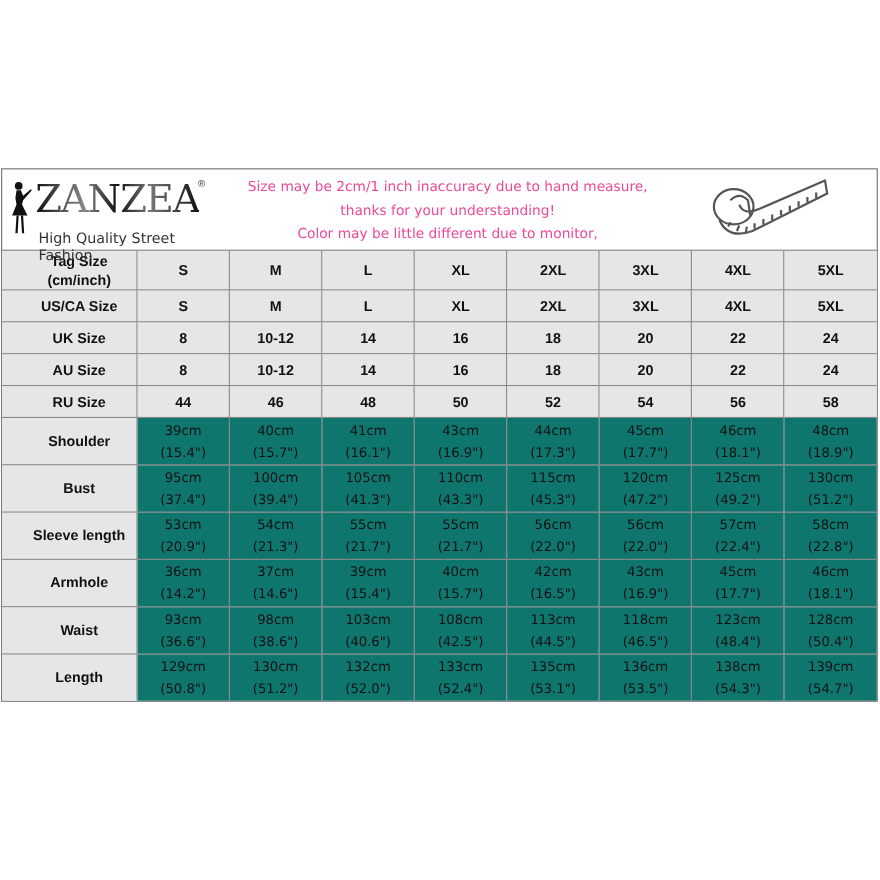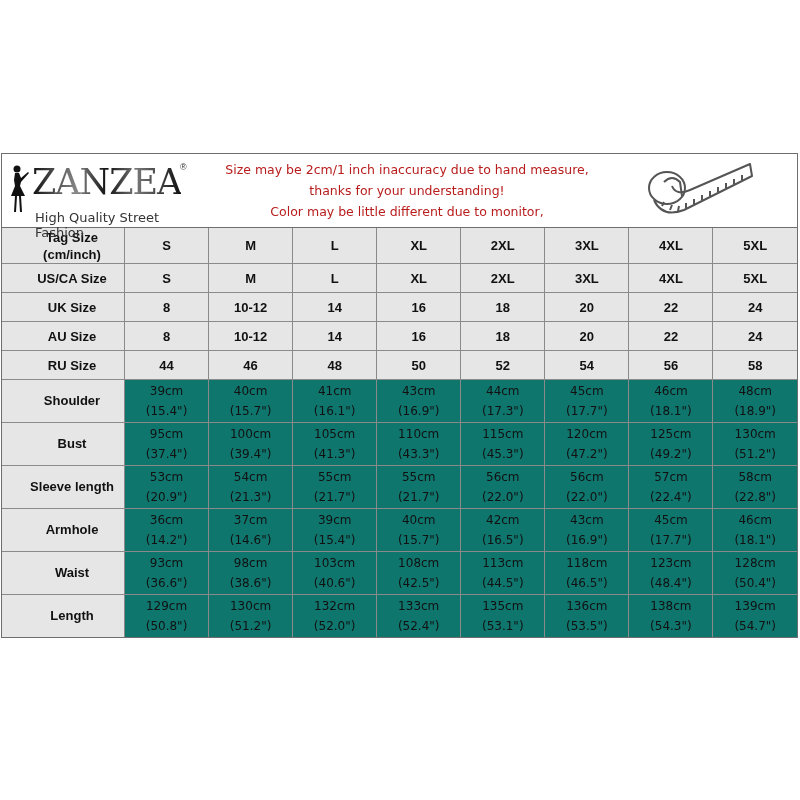--- a/index.html
+++ b/index.html
@@ -1,20 +1,20 @@
 <!DOCTYPE html>
 <html><head>
 <meta charset="utf-8">
 <style>
   html, body { margin:0; padding:0; background:#ffffff; }
   body { width:800px; height:800px; position:relative; overflow:hidden; font-family:"Liberation Sans", sans-serif; }
   .chart { position:absolute; left:1px; top:153px; width:797px; border:1.5px solid #6e6e6e; box-sizing:border-box; }
   .header { height:73px; display:flex; border-bottom:1.5px solid #6e6e6e; }
   .logo { width:205px; position:relative; }
-  .notice { flex:1; display:flex; flex-direction:column; align-items:center; justify-content:center; font-family:"DejaVu Sans", sans-serif; font-size:12.5px; color:#b91c1c; line-height:21px; }
+  .notice { flex:1; display:flex; flex-direction:column; align-items:center; justify-content:center; font-family:"DejaVu Sans", sans-serif; font-size:12.5px; color:#ec4899; line-height:21px; }
   .tape { width:190px; display:flex; align-items:center; justify-content:center; }
   table { border-collapse:collapse; width:100%; table-layout:fixed; }
   td { border:1.5px solid #8a8a8a; text-align:center; padding:0; }
   td.first { width:104px;padding-left:18px; }
   tr.size td { background:#e6e6e6; font-weight:bold; font-size:13px; color:#111; height:28px; }
   tr.size.tag td { height:35px; }
   tr.meas td { background:#0f766e; font-family:"DejaVu Sans", sans-serif; font-size:12px; color:#111; height:42px; line-height:20px; }
   tr.meas td.first { background:#e6e6e6; font-family:"Liberation Sans", sans-serif; font-weight:bold; font-size:13px; }
   tr.size td.first { line-height:17px; }
   table tr:first-child td { border-top:none; }

